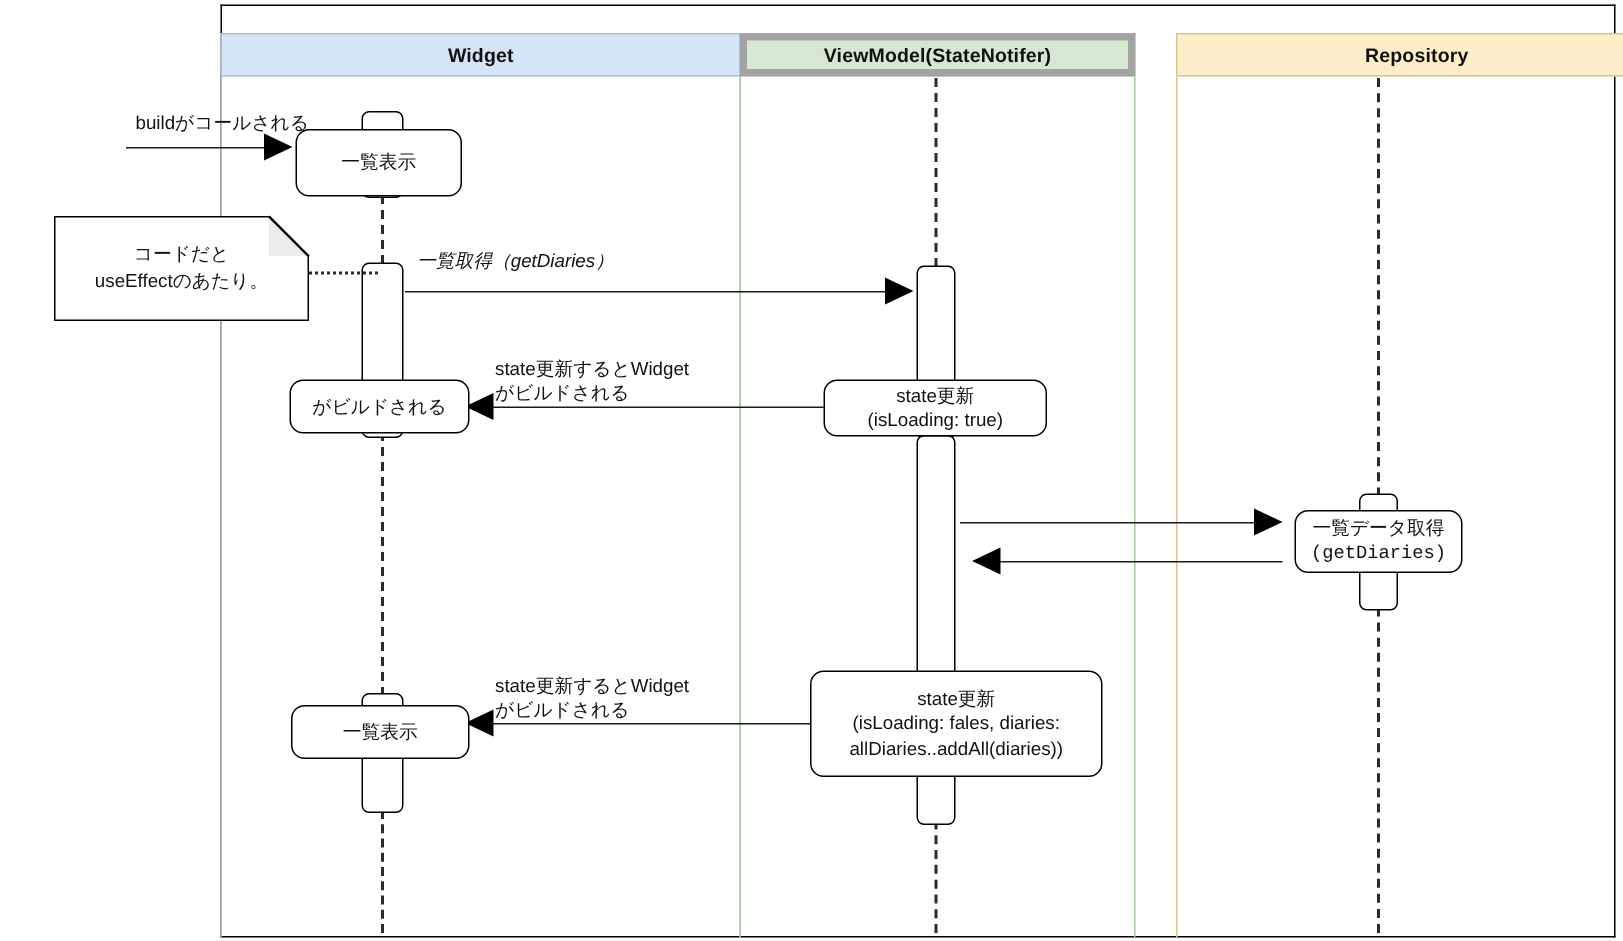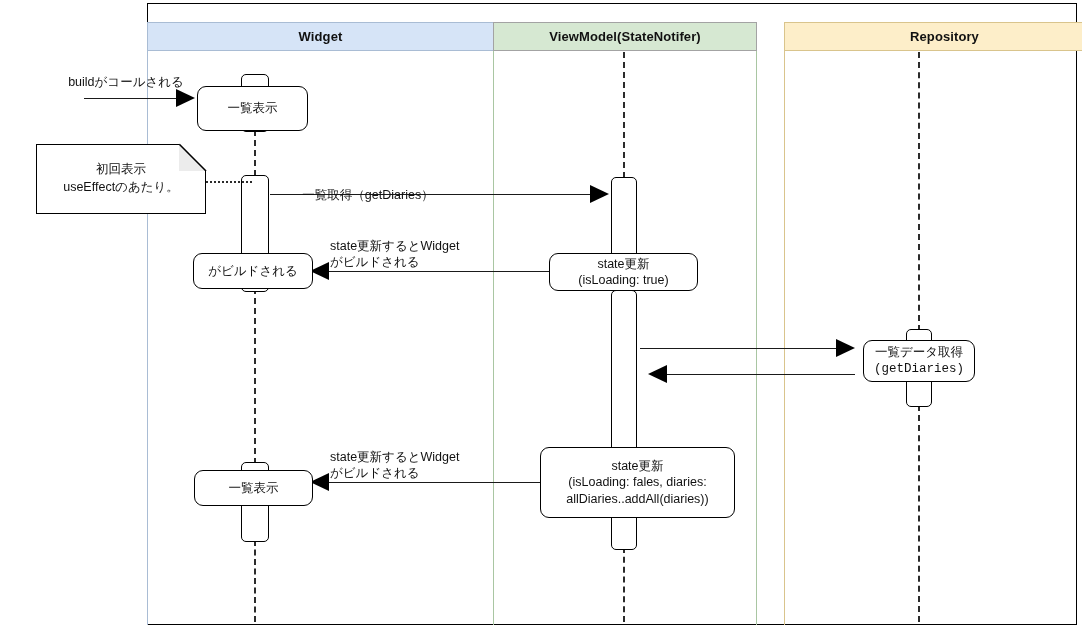--- a/index.html
+++ b/index.html
@@ -70,21 +70,21 @@
     font-size: 13px;
     font-weight: bold;
     color: #111111;
     letter-spacing: 0.1px;
   }
   .lane-widget          { left: 147px; width: 347px; }
   .lane-widget .lane-header { background: #d6e4f7; border: 1px solid #a9bcd4; border-right: 1px solid #a9bcd4;}
   .lane-widget .lane-body   { border-right: 1px solid #a9bcd4; border-left: 1px solid #a9bcd4;}
 
   .lane-viewmodel       { left: 493px; width: 264px; }
-  .lane-viewmodel .lane-header { background: #d6e8d2; border: 1px solid #a3a3a3; }
+  .lane-viewmodel .lane-header { background: #d6e8d2; border: 5px solid #a3a3a3; }
   .lane-viewmodel .lane-body   { border-right: 1px solid #a9c6a2; border-left: 1px solid #a9c6a2;}
 
   .lane-repository      { left: 784px; width: 321px; }
   .lane-repository .lane-header { background: #fdeec9; border: 1px solid #d9c48c; }
   .lane-repository .lane-body   { border-right: 1px solid #d9c48c; border-left: 1px solid #d9c48c;}
 
   
   .lifeline {
     position: absolute;
     width: 0;
@@ -199,21 +199,21 @@
 
   
   .arrow-label {
     position: absolute;
     font-size: 12.5px;
     line-height: 1.3;
     color: #111111;
     white-space: pre-line;
     z-index: 5;
   }
-  .arrow-label.left-align { text-align: center; padding-left: 44px; }
+  .arrow-label.left-align { text-align: right; padding-left: 44px; }
 </style>
 </head>
 <body>
 
 <div id="canvas">
 
   <div class="frame-top"></div>
   <div class="frame-body"></div>
 
   <div class="lane lane-widget">
@@ -252,21 +252,21 @@
   <div class="activation" style="left:611px; top:290px; width:26px; height:260px;"></div>
 
   <div class="activation" style="left:906px; top:329px; width:26px; height:78px;"></div>
 
   <div class="arrow-line" style="left:84px; top:98px; width:104px;"></div>
   <div class="arrow-head right" style="left:176px; top:89px;"></div>
   <div class="arrow-label left-align" style="left:2px; top:74px; width:160px;">buildがコールされる</div>
 
   <div class="arrow-line" style="left:270px; top:194px; width:330px;"></div>
   <div class="arrow-head right" style="left:590px; top:185px;"></div>
-  <div class="arrow-label" style="left:278px; top:187px; width:180px; text-align:center;">一覧取得（getDiaries）</div>
+  <div class="arrow-label" style="left:278px; top:166px; width:180px; text-align:left;font-style:italic;">一覧取得（getDiaries）</div>
 
   <div class="arrow-line" style="left:327px; top:271px; width:222px;"></div>
   <div class="arrow-head left" style="left:310px; top:262px;"></div>
   <div class="arrow-label" style="left:330px; top:238px; width:215px;">state更新するとWidget
 がビルドされる</div>
 
   <div class="arrow-line" style="left:640px; top:348px; width:212px;"></div>
   <div class="arrow-head right" style="left:836px; top:339px;"></div>
 
   <div class="arrow-line" style="left:665px; top:374px; width:190px;"></div>
@@ -294,17 +294,17 @@
 (getDiaries)</div>
 
   <div class="note-connector" style="left:206px; top:181px; width:46px;"></div>
 
   <div class="note" style="left:36px; top:144px; width:170px; height:70px;">
     <div class="note-shape"></div>
     <div class="note-fold"></div>
     <svg class="note-fold-line" viewBox="0 0 29 29" width="29" height="29" style="position:absolute; right:-1px; top:-1px;">
       <path d="M 1.3 1.3 L 28 28" stroke="#000000" stroke-width="1.6" fill="none"></path>
     </svg>
-    <div class="note-text">初回表示
+    <div class="note-text">コードだと
 useEffectのあたり。</div>
   </div>
 
 </div>
 
 </body></html>

